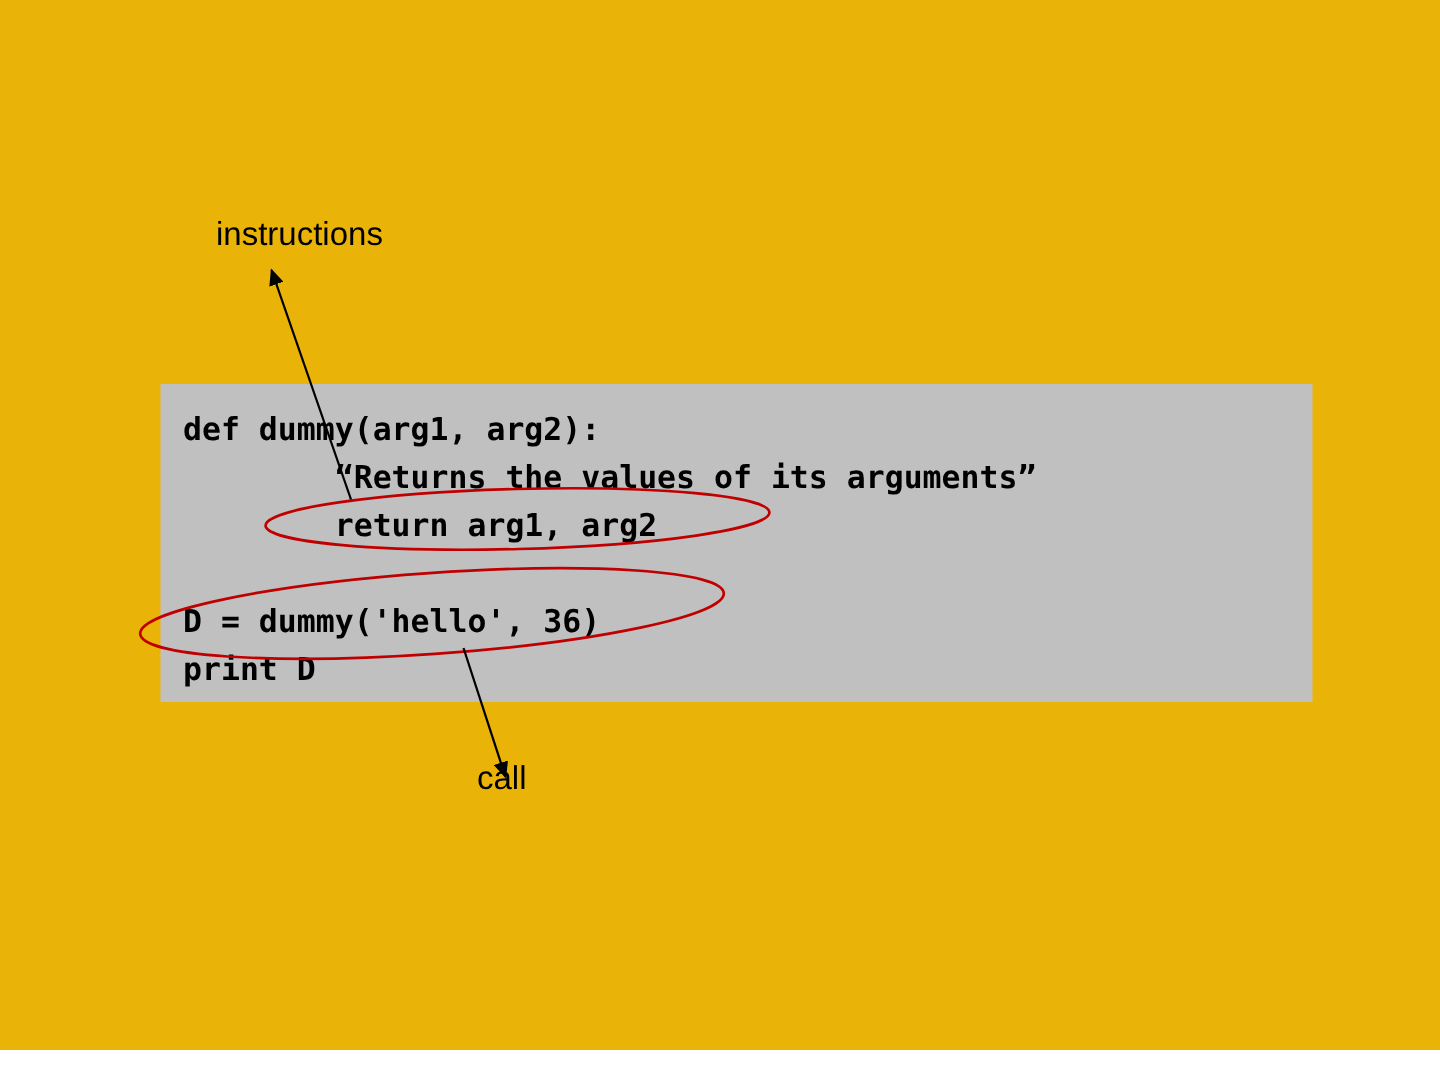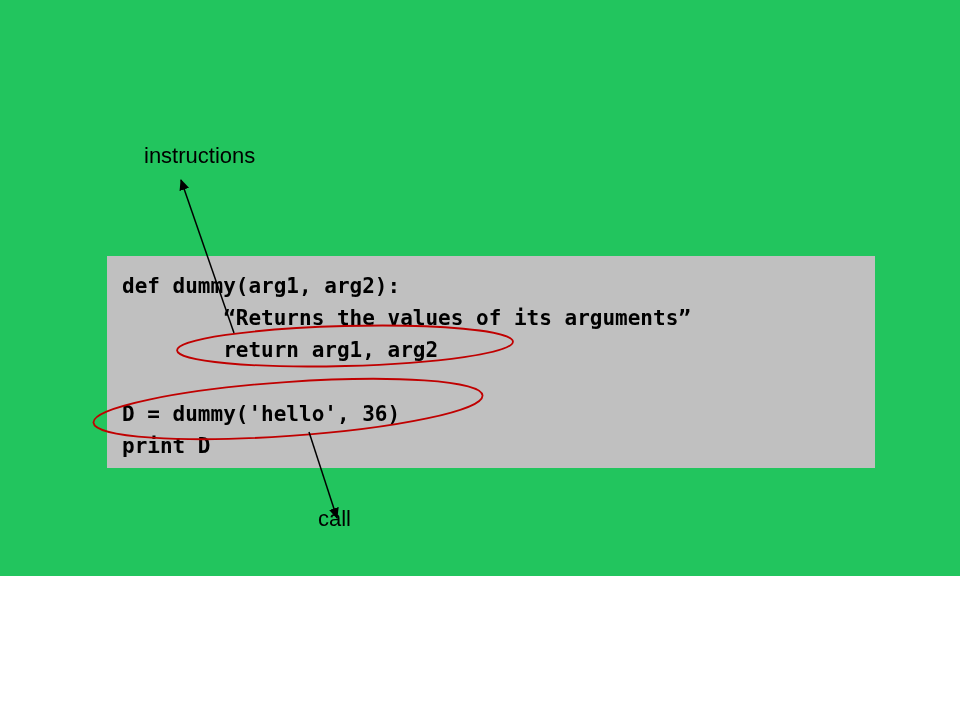--- a/index.html
+++ b/index.html
@@ -3,22 +3,22 @@
 <meta charset="utf-8">
 <style>
   html, body {
     margin: 0;
     padding: 0;
     background: #ffffff;
   }
   .slide {
     position: relative;
     width: 960px;
-    height: 576px;
-    background: #22c55e;
+    height: 700px;
+    background: #eab308;
     overflow: hidden;
     font-family: "Liberation Sans", sans-serif;
   }
   .label {
     position: absolute;
     font-size: 22px;
     color: #000000;
     line-height: 1.2;
   }
   .label-instructions {

